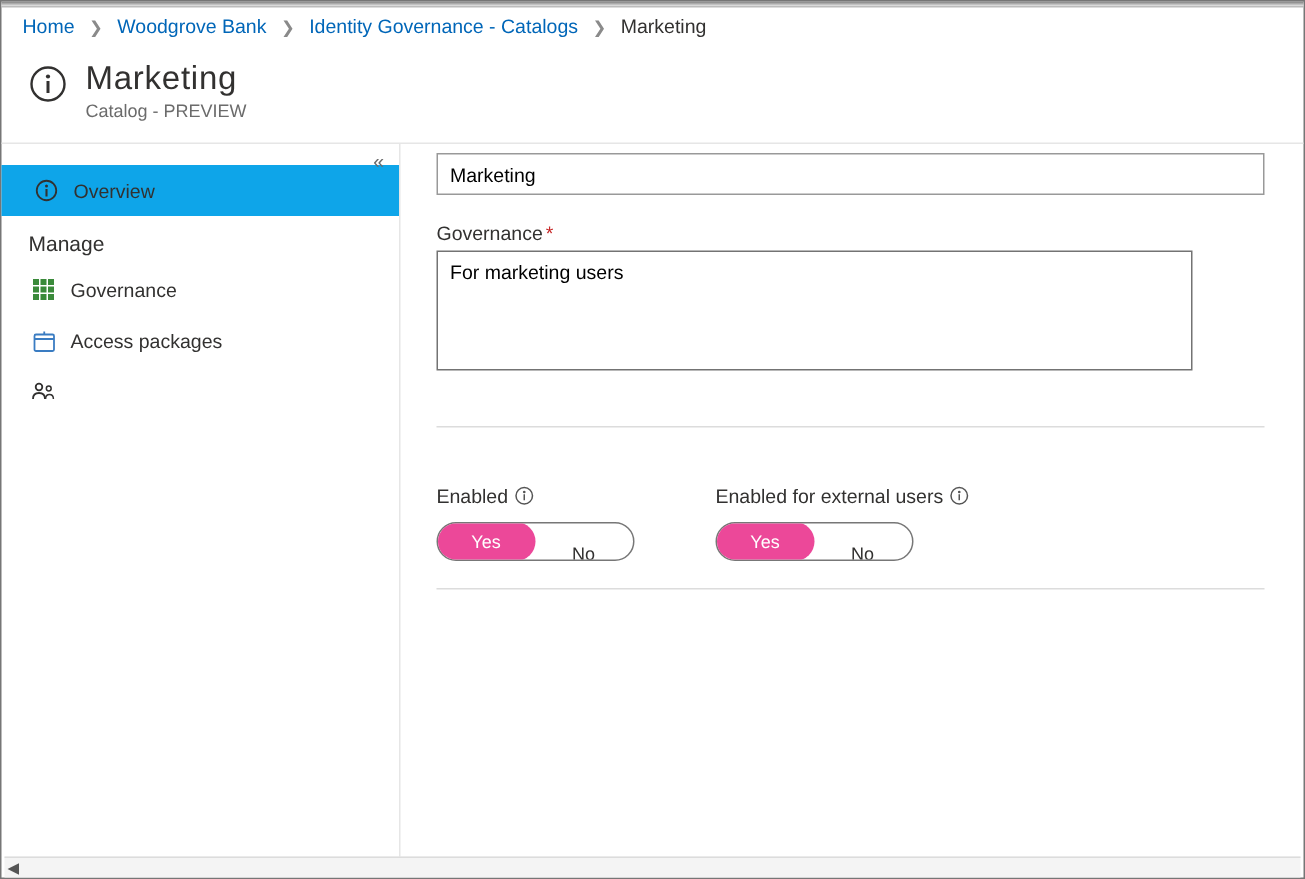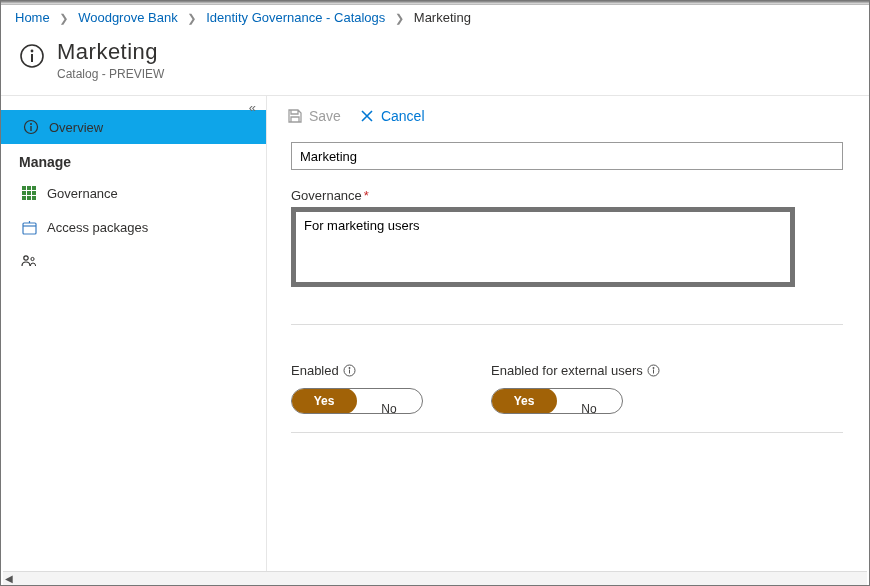--- a/index.html
+++ b/index.html
@@ -16,46 +16,46 @@
   .page-header .info-circle { margin-right: 12px; margin-top: 4px; }
   .page-title { font-size: 22px; font-weight: 400; letter-spacing: .5px; }
   .page-subtitle { font-size: 12px; color: #6b6b6b; margin-top: 2px; text-align: center; }
   
   .body { display: flex; height: calc(586px - 4px - 26px - 60px - 14px); }
   .sidebar { width: 266px; border-right: 1px solid #e6e6e6; position: relative; }
   .collapse { position: absolute; right: 10px; top: 4px; font-size: 13px; color: #6b6b6b; cursor: pointer; }
   .side-item { display: flex; align-items: center; height: 34px; padding: 0 18px; cursor: pointer; }
   .side-item.active { background: #0ea5e9; padding-left: 20px; }
   .side-icon { width: 20px; display: inline-flex; justify-content: center; margin-right: 8px; }
-  .side-group { padding: 10px 18px 6px 18px; font-weight: 700; font-size: 14px; }
+  .side-group { padding: 10px 18px 6px 18px; font-weight: 400; font-size: 14px; }
   
   .main { flex: 1; padding: 0 0 16px 0; overflow: hidden; }
   .toolbar { display: flex; align-items: center; height: 40px; padding: 0 20px; }
   .tbtn { display: inline-flex; align-items: center; margin-right: 18px; cursor: pointer; font-size: 14px; }
   .tbtn svg { margin-right: 6px; }
   .tbtn.disabled { color: #9e9e9e; cursor: default; }
   .tbtn.cancel { color: #0078d4; }
   .form-area { padding: 6px 24px 0 24px; }
   .flabel { font-size: 13px; margin-bottom: 4px; }
   .req { color: #c62828; margin-left: 2px; }
   .tinput { width: 552px; height: 28px; padding: 3px 8px; border: 1px solid #999; font-size: 13px; font-family: inherit; }
-  .tarea { width: 504px; height: 80px; padding: 6px 8px; border: 5px solid #737373; font-size: 13px; font-family: inherit; resize: none; }
+  .tarea { width: 504px; height: 80px; padding: 6px 8px; border: 1px solid #737373; font-size: 13px; font-family: inherit; resize: none; }
   .sep { width: 552px; border: none; border-top: 1px solid #dcdcdc; margin: 34px 0 18px 0; }
   .sec-title { font-size: 17px; font-weight: 700; margin-bottom: 14px; }
   .prop-grid { display: flex; gap: 56px; }
   .prop-col { min-width: 150px; }
   .prop-label { font-size: 13px; margin-bottom: 10px; }
   .prop-val { font-size: 13px; }
-  .toggles { display: flex; gap: 68px; margin-top: 38px; text-align: center; }
+  .toggles { display: flex; gap: 54px; margin-top: 38px; text-align: center; }
   .toggle-block { }
   .toggle-label { font-size: 13px; margin-bottom: 10px; display: flex; align-items: center; }
   .toggle-label .info-mini { margin-left: 4px; }
   .pill { width: 132px; height: 26px; border: 1px solid #777; border-radius: 14px; display: flex; overflow: hidden; cursor: pointer; }
   .pill .half { flex: 1; display: flex; align-items: center; justify-content: center; font-size: 12px; margin-top: 16px; }
-  .pill .half.sel { background: #a16207; color: #fff; border-radius: 14px; margin: -1px; font-weight: bold; }
+  .pill .half.sel { background: #ec4899; color: #fff; border-radius: 14px; margin: -1px; }
   
   .hscroll { position: absolute; left: 2px; right: 2px; bottom: 0; height: 14px; background: #f4f4f4; border-top: 1px solid #dcdcdc; display: flex; align-items: center; justify-content: flex-start; }
   .hscroll .arrow { font-size: 10px; color: #555; margin-left: 2px; }
   .page { position: relative; width: 870px; height: 586px; border: 1px solid #767676; }
   
   svg { display: block; }
 </style>
 </head>
 <body>
 <div class="page">
@@ -139,34 +139,20 @@
               <circle cx="5" cy="5" r="2.2" fill="none" stroke="#323130" stroke-width="1.2"></circle>
               <path d="M1 13 q0-4 4-4 t4 4" fill="none" stroke="#323130" stroke-width="1.2"></path>
               <circle cx="11.5" cy="6" r="1.6" fill="none" stroke="#323130" stroke-width="1"></circle>
               <path d="M9.4 13 q0-3 2.6-3 t2.6 3" fill="none" stroke="#323130" stroke-width="1"></path>
             </svg>
       </span>
     </div>
   </div>
 
   <div class="main">
-    <div class="toolbar">
-      <span class="tbtn disabled">
-        <svg width="16" height="16" viewBox="0 0 16 16">
-              <path d="M2 2 h9 l3 3 v9 h-12 z M4 2 v4 h7 v-4 M4 14 v-5 h8 v5" fill="none" stroke="#9e9e9e" stroke-width="1.3"></path>
-            </svg>
-        <span>Save</span>
-      </span>
-      <span class="tbtn cancel">
-        <svg width="16" height="16" viewBox="0 0 16 16">
-              <path d="M3 3 l10 10 M13 3 l-10 10" stroke="#0078d4" stroke-width="1.6"></path>
-            </svg>
-        <span>Cancel</span>
-      </span>
-    </div>
 
     <div class="form-area">
       <input class="tinput" type="text" value="Marketing" style="">
 
       <div style="height:18px"></div>
 
       <div class="flabel"><span>Governance</span><span class="req">*</span></div>
       <textarea class="tarea" style="">For marketing users</textarea>
 
       <hr class="sep">

